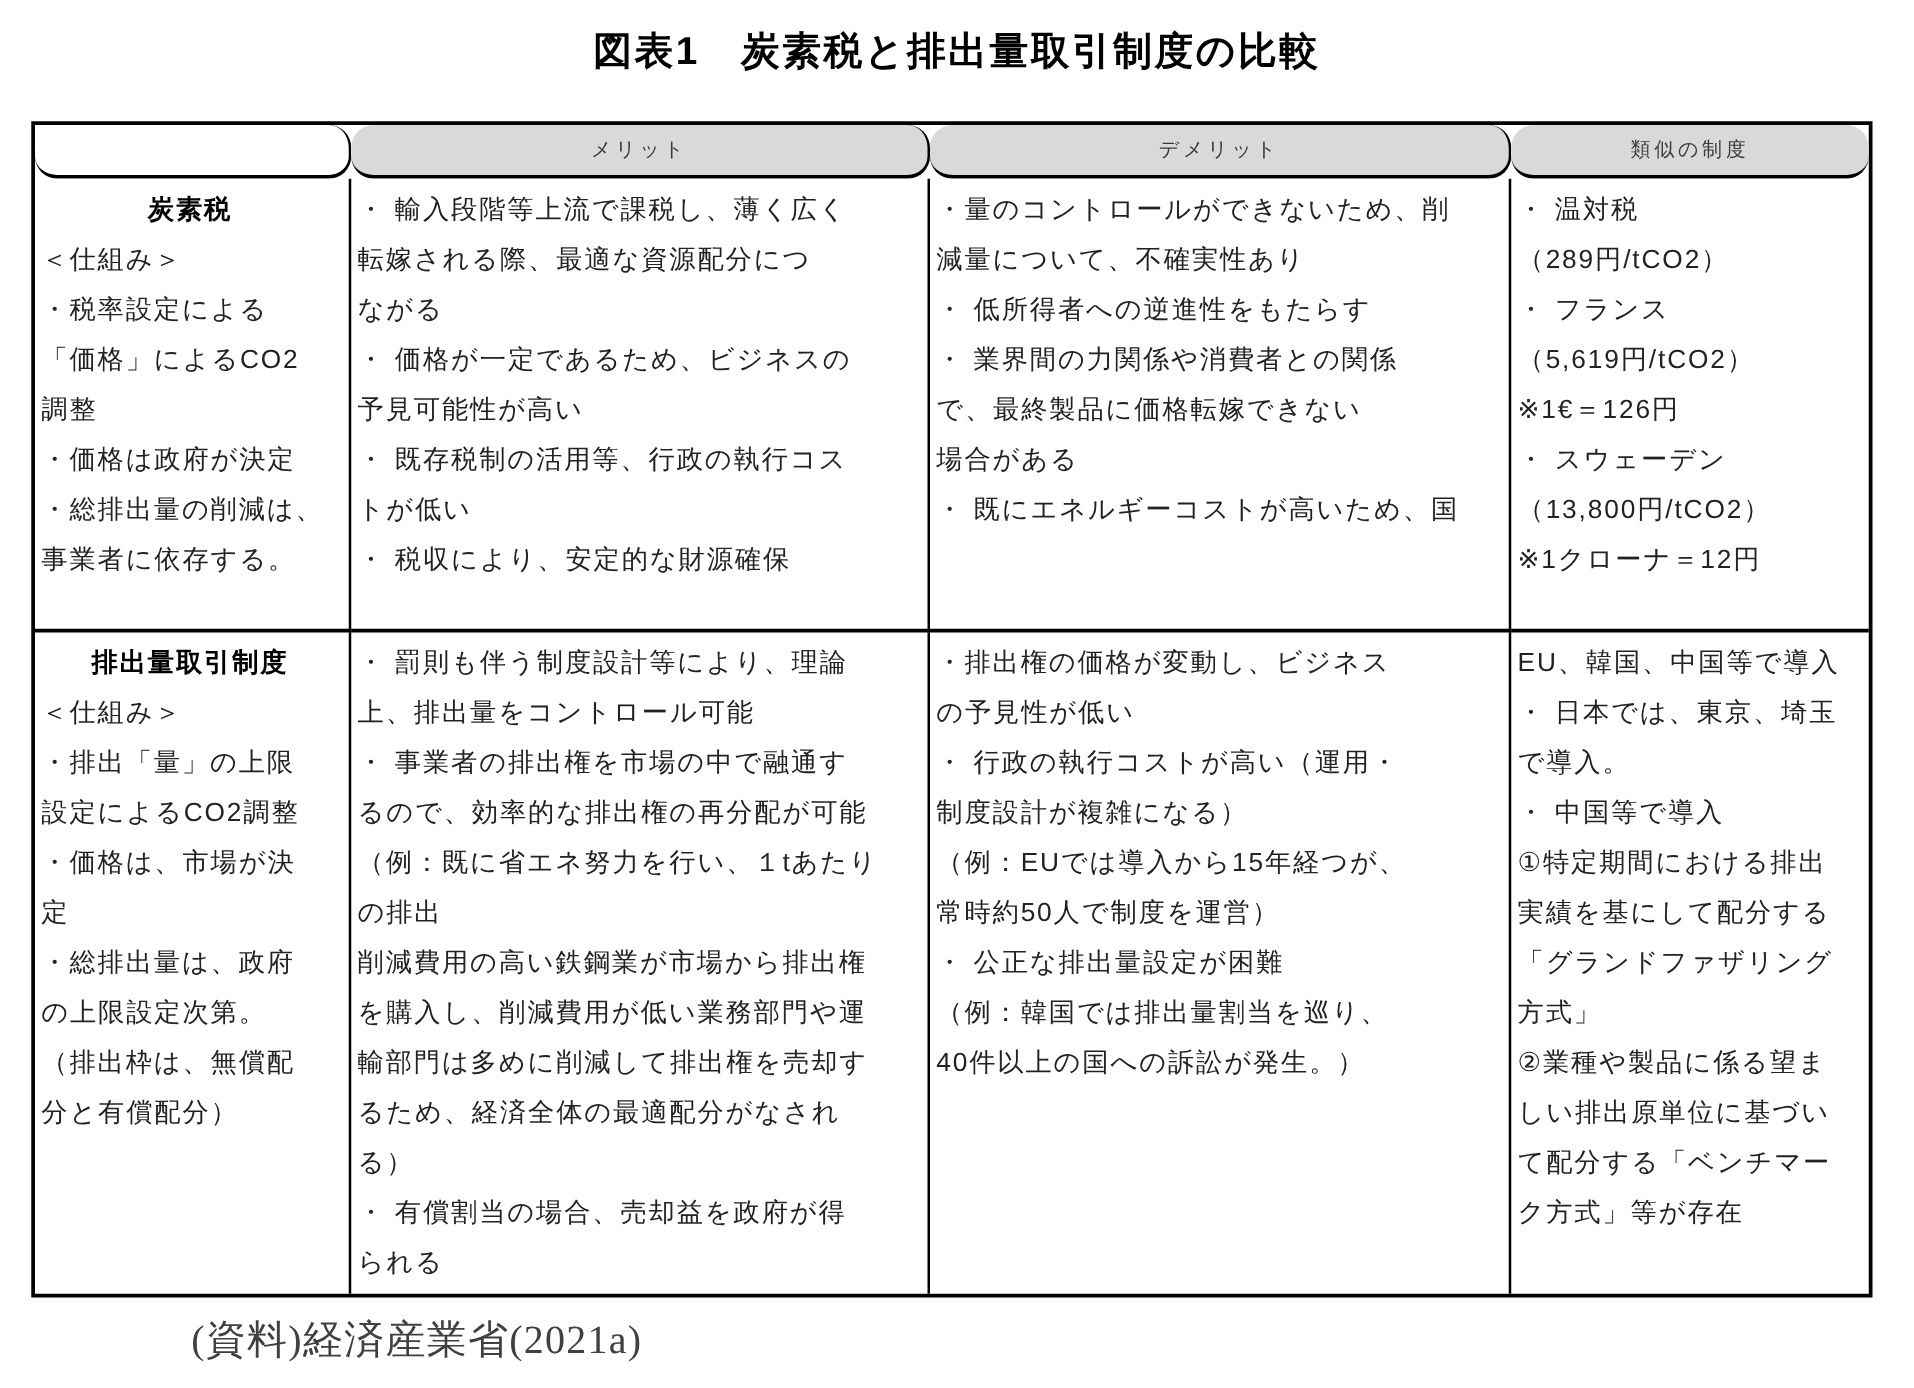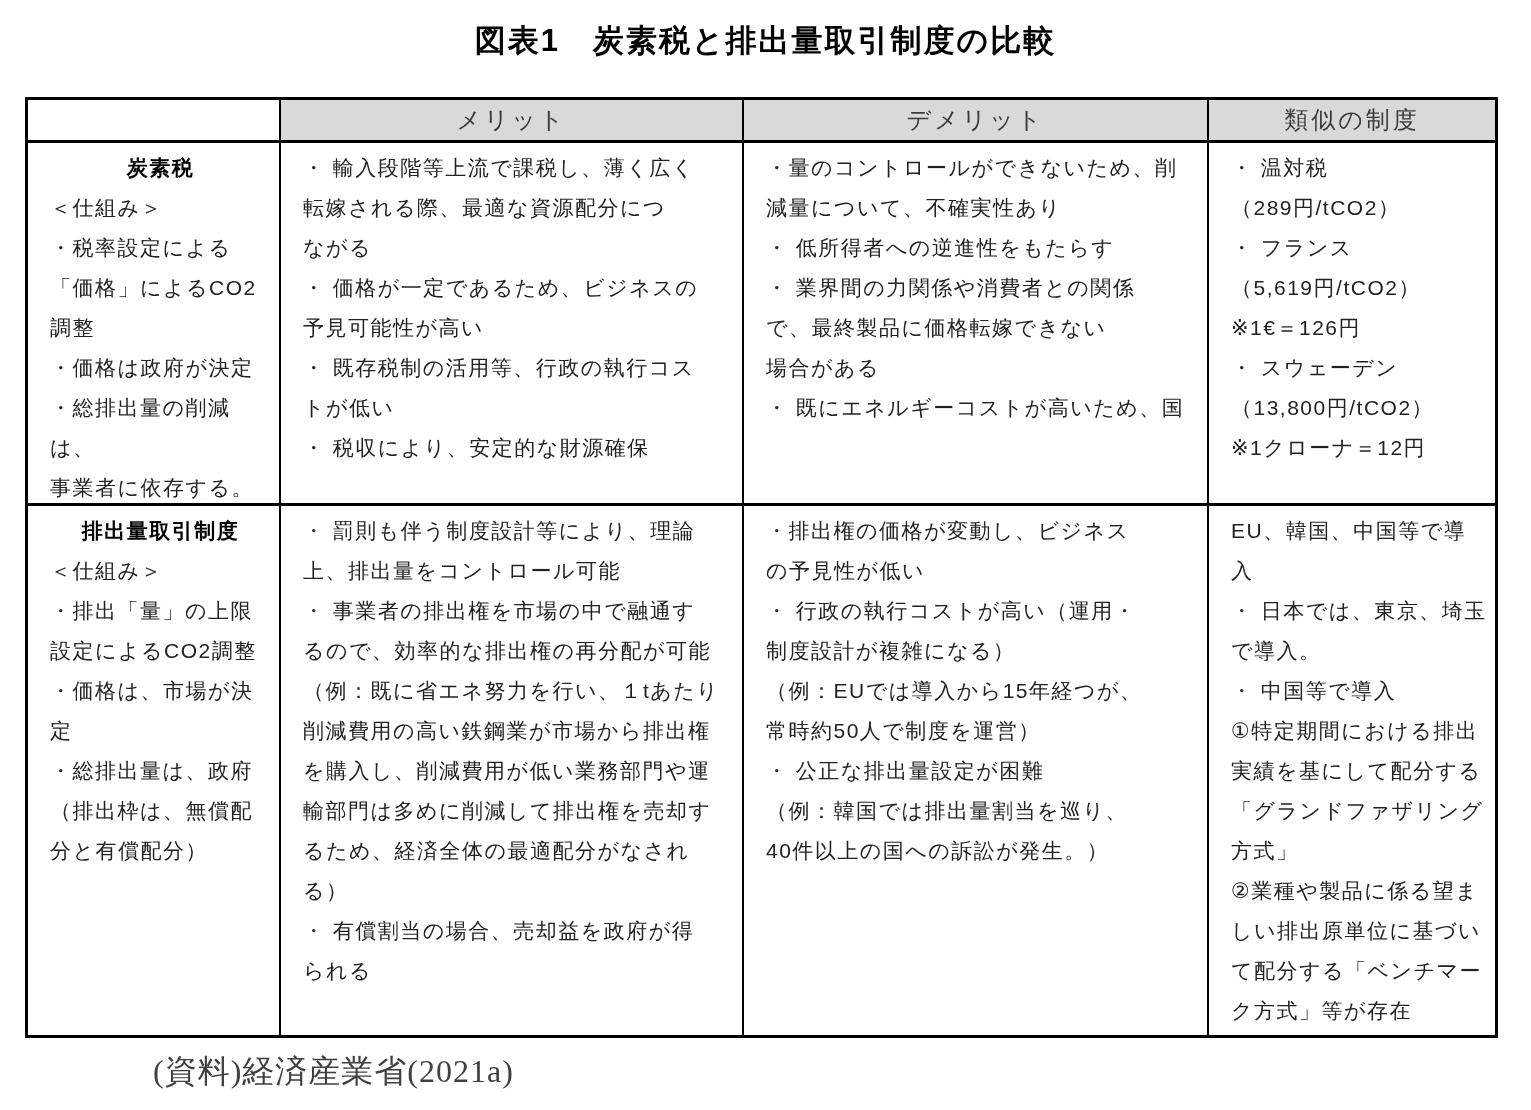--- a/index.html
+++ b/index.html
@@ -24,26 +24,26 @@
     box-sizing:border-box;
     border-right:2px solid #000;
     border-bottom:3px solid #000;
     overflow:hidden;
   }
   .cell.collast { border-right:none; }
   .cell.rowlast { border-bottom:none; }
   .head {
     background:#d9d9d9;
     display:flex; align-items:center; justify-content:center;
-    font-size:24px; color:#3a3a3a; letter-spacing:3px;
+    font-size:16px; color:#3a3a3a; letter-spacing:3px;border-radius:18px;
   }
   .head.corner { background:#ffffff; }
   .body {
     font-size:21px; line-height:40px; color:#222;
-    padding:5px 8px 0 22px; letter-spacing:1.5px;
+    padding:5px 8px 0 5px; letter-spacing:1.5px;
   }
   .row-heading {
     font-weight:bold; color:#000; text-align:center; line-height:40px;
   }
   .line { min-height:40px; }
   .source-note {
     position:absolute; left:153px; top:1050px;
     font-family:"Liberation Serif","DejaVu Serif",serif;
     font-size:32px; color:#404040; letter-spacing:1px;
   }
@@ -106,30 +106,32 @@
 
     <div class="cell body rowlast">
       <div class="row-heading">排出量取引制度</div>
       <div>
           <div class="line">＜仕組み＞</div>
           <div class="line">・排出「量」の上限</div>
           <div class="line">設定によるCO2調整</div>
           <div class="line">・価格は、市場が決</div>
           <div class="line">定</div>
           <div class="line">・総排出量は、政府</div>
+          <div class="line">の上限設定次第。</div>
           <div class="line">（排出枠は、無償配</div>
           <div class="line">分と有償配分）</div>
         </div>
     </div>
     <div class="cell body rowlast">
         <div class="line">・ 罰則も伴う制度設計等により、理論</div>
         <div class="line">上、排出量をコントロール可能</div>
         <div class="line">・ 事業者の排出権を市場の中で融通す</div>
         <div class="line">るので、効率的な排出権の再分配が可能</div>
         <div class="line">（例：既に省エネ努力を行い、１tあたり</div>
+        <div class="line">の排出</div>
         <div class="line">削減費用の高い鉄鋼業が市場から排出権</div>
         <div class="line">を購入し、削減費用が低い業務部門や運</div>
         <div class="line">輸部門は多めに削減して排出権を売却す</div>
         <div class="line">るため、経済全体の最適配分がなされ</div>
         <div class="line">る）</div>
         <div class="line">・ 有償割当の場合、売却益を政府が得</div>
         <div class="line">られる</div>
       </div>
     <div class="cell body rowlast">
         <div class="line">・排出権の価格が変動し、ビジネス</div>

